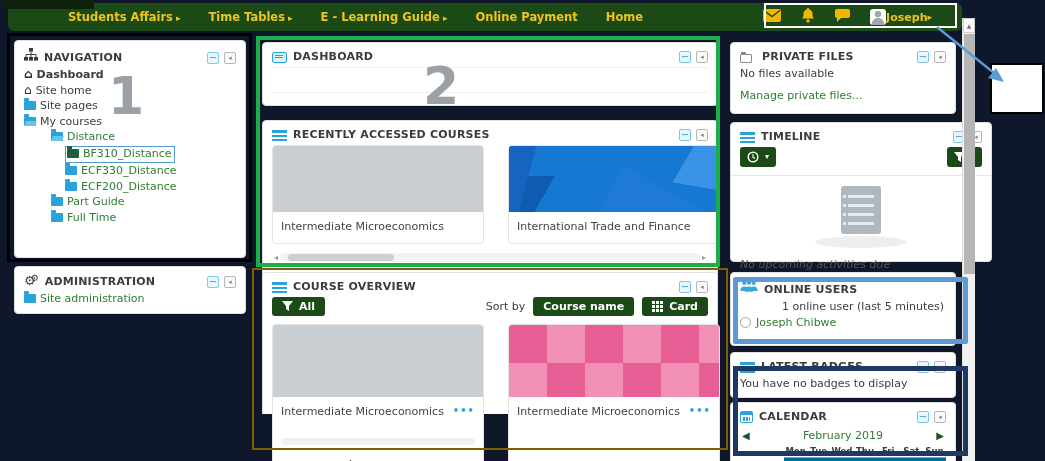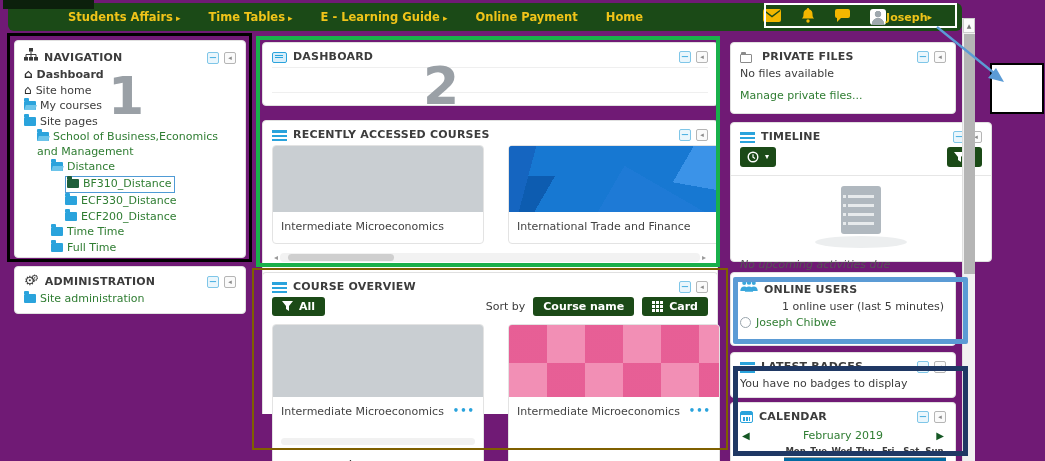--- a/index.html
+++ b/index.html
@@ -1,16 +1,16 @@
 <!DOCTYPE html>
 <html><head>
 <meta charset="utf-8">
 <style>
   html,body{margin:0;padding:0;background:#fff;}
-  #screen{position:relative;width:1045px;height:461px;overflow:hidden;background:#701a75;
+  #screen{position:relative;width:1045px;height:461px;overflow:hidden;background:#0f172a;
     font-family:"DejaVu Sans","Liberation Sans",sans-serif;font-size:11px;color:#3c3c3c;}
   
   .navbar{position:absolute;left:8px;top:3px;width:954px;height:28px;background:#1b4a17;
     border-radius:6px;display:flex;align-items:center;padding:0;box-sizing:border-box;}
   .nav-menu{display:flex;align-items:center;gap:28px;margin-left:60px;}
   .nav-link{color:#f0c419;font-weight:bold;font-size:11.5px;cursor:pointer;white-space:nowrap;}
   .nav-link .crt{font-size:9px;margin-left:3px;}
   .nav-right{margin-left:auto;display:flex;align-items:center;gap:20px;margin-right:30px;}
   .avatar{width:16px;height:16px;background:
      radial-gradient(circle at 50% 32%,#9fa8ae 3px,transparent 3.6px),
@@ -177,28 +177,27 @@
             <path d="M7 3.6V6.5M2 9V6.5h10V9M7 6.5V9" stroke="#3b3b3b" fill="none"></path>
           </svg></span>
       <span class="blk-t">NAVIGATION</span>
       <span class="ctls">
           <span class="ctl min">−</span>
           <span class="ctl mov">◂</span>
         </span>
     </div>
     <div class="nav-item bold"><span class="glyph homeg">⌂</span><span>Dashboard</span></div>
     <div class="nav-item"><span class="glyph homeg">⌂</span><span>Site home</span></div>
+    <div class="nav-item"><span class="fold"></span><span>Site pages</span></div>
     <div class="nav-item"><span class="fold open"></span><span>My courses</span></div>
-    <div class="nav-item"><span class="fold"></span><span>Site pages</span></div>
-    <div class="nav-item green d1"><span class="fold open"></span><span>School of Business,Economics and Management</span></div>
     <div class="nav-item green d2"><span class="fold open"></span><span>Distance</span></div>
     <div class="nav-item green d3"><span class="sel"><span class="fold dark"></span><span>BF310_Distance</span></span></div>
     <div class="nav-item green d3"><span class="fold"></span><span>ECF330_Distance</span></div>
     <div class="nav-item green d3"><span class="fold"></span><span>ECF200_Distance</span></div>
-    <div class="nav-item green d2"><span class="fold"></span><span>Time Time</span></div>
+    <div class="nav-item green d2"><span class="fold"></span><span>Part Guide</span></div>
     <div class="nav-item green d2"><span class="fold"></span><span>Full Time</span></div>
   </div>
 
   <div class="blk" style="left:14px;top:266px;width:232px;height:48px;">
     <div class="blk-h">
       <span><span class="glyph gear">⚙</span><span class="glyph gear2">⚙</span></span>
       <span class="blk-t">ADMINISTRATION</span>
       <span class="ctls">
           <span class="ctl min">−</span>
           <span class="ctl mov">◂</span>

